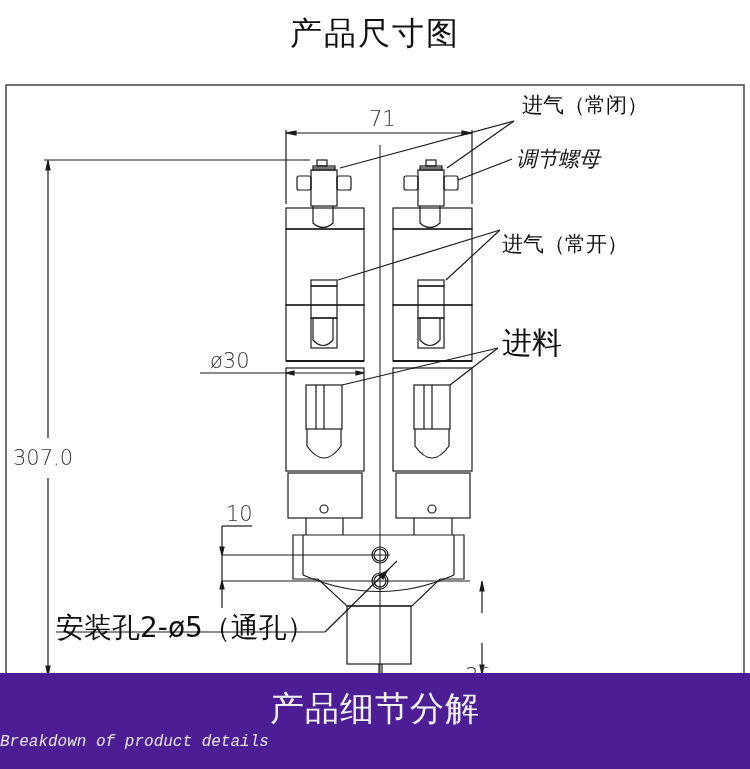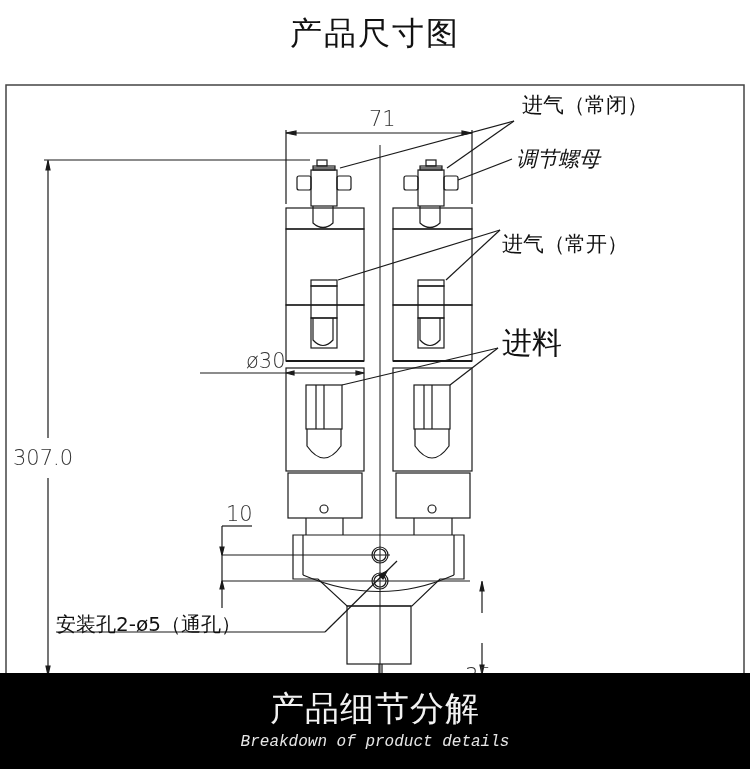--- a/index.html
+++ b/index.html
@@ -4,23 +4,23 @@
 <style>
   html, body { margin:0; padding:0; background:#ffffff; }
   body { width:750px; height:769px; position:relative; overflow:hidden; font-family:"DejaVu Sans", sans-serif; }
   .page-title { position:absolute; left:0; top:12px; width:750px; text-align:center; font-size:32px; color:#111; letter-spacing:2px; }
   .drawing { position:absolute; left:0; top:18px; width:750px; height:622px; }
   .drawing svg { position:absolute; left:0; top:0; }
   .lbl { position:absolute; color:#111; white-space:nowrap; line-height:1; }
   .cn { font-family:"DejaVu Serif", serif; font-size:21px; }
   .cn-big { font-family:"DejaVu Serif", serif; font-size:30px; }
   .dim { font-family:"DejaVu Sans", sans-serif; font-size:21px; color:#333; font-weight:200; }
-  .footer { position:absolute; left:0; top:673px; width:750px; height:96px; background:#000000; }
+  .footer { position:absolute; left:0; top:673px; width:750px; height:96px; background:#4c1d95; }
   .footer-title { position:absolute; left:0; top:13px; width:750px; text-align:center; color:#f2f2f2; font-size:34px; letter-spacing:1px; }
-  .footer-sub { position:absolute; left:0; top:60px; width:750px; text-align:center; color:#e6e6e6; font-size:16px; font-style:italic; font-family:"Liberation Mono", "DejaVu Sans Mono", monospace; }
+  .footer-sub { position:absolute; left:0; top:60px; width:750px; text-align:left; color:#e6e6e6; font-size:16px; font-style:italic; font-family:"Liberation Mono", "DejaVu Sans Mono", monospace; }
 </style>
 </head>
 <body>
 
 <div class="page-title">产品尺寸图</div>
 
 <div class="drawing">
   <svg width="750" height="673" viewBox="0 0 750 673" fill="none" stroke="#1a1a1a" stroke-width="1.2">
 
     <rect x="6" y="67" width="738" height="596" stroke="#444" stroke-width="1.5"></rect>
@@ -139,25 +139,25 @@
     <line x1="500" y1="212" x2="338" y2="262"></line>
     <line x1="500" y1="212" x2="446" y2="262"></line>
     <line x1="498" y1="330" x2="342" y2="367"></line>
     <line x1="498" y1="330" x2="450" y2="367"></line>
   </svg>
 
   <div class="lbl cn" style="left:522px;top:77px;">进气（常闭）</div>
   <div class="lbl cn" style="left:516px;top:131px;font-style:italic;">调节螺母</div>
   <div class="lbl cn" style="left:502px;top:186px;margin-top:30px;">进气（常开）</div>
   <div class="lbl cn-big" style="left:502px;top:310px;">进料</div>
-  <div class="lbl cn" style="left:56px;top:596px;font-family:'DejaVu Sans',sans-serif;font-size:20px;">安装孔2-ø5（通孔）</div>
+  <div class="lbl cn" style="left:56px;top:596px;font-family:'DejaVu Sans',sans-serif;font-size:28px;">安装孔2-ø5（通孔）</div>
 
   <div class="lbl dim" style="left:369px;top:91px;">71</div>
   <div class="lbl dim" style="left:13px;top:430px;">307.0</div>
-  <div class="lbl dim" style="left:210px;top:333px;margin-left:36px;">ø30</div>
+  <div class="lbl dim" style="left:210px;top:333px;">ø30</div>
   <div class="lbl dim" style="left:226px;top:486px;text-align:center;">10</div>
   <div class="lbl dim" style="left:465px;top:600px;margin-top:48px;">35</div>
 </div>
 
 <div class="footer">
   <div class="footer-title">产品细节分解</div>
   <div class="footer-sub">Breakdown of product details</div>
 </div>
 
 </body></html>

